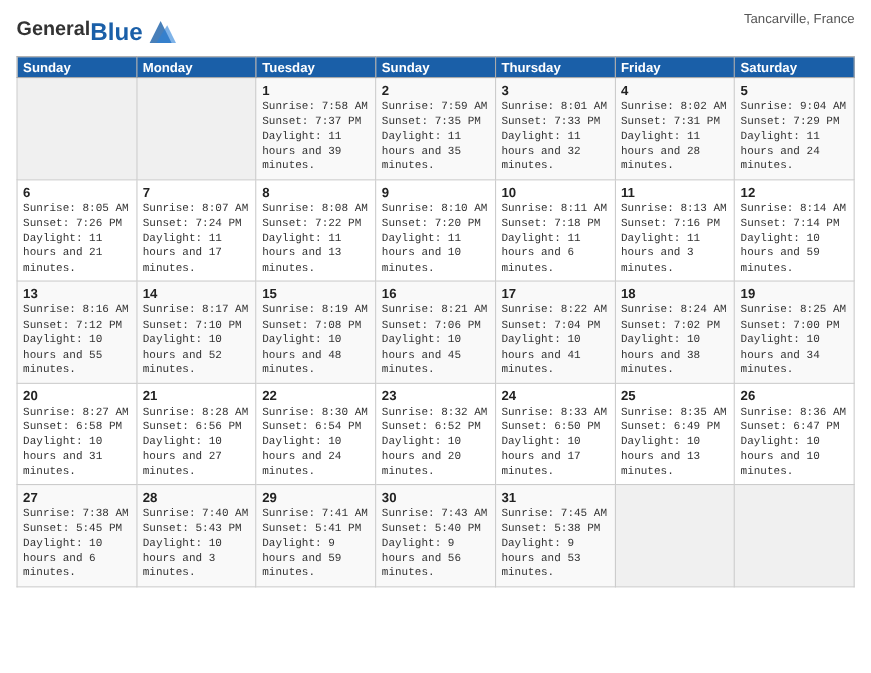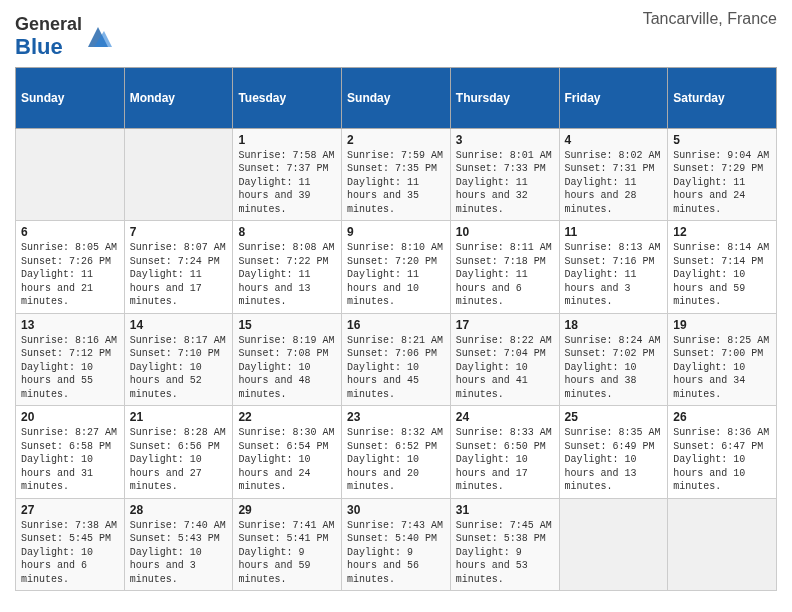--- a/index.html
+++ b/index.html
@@ -16,21 +16,21 @@
       align-items: flex-start;
       margin-bottom: 8px;
     }
     .logo {
       display: flex;
       align-items: center;
       margin-top: 5px;
     }
     .logo-text {
       display: flex;
-      flex-direction: column;
+      flex-direction: row;
       line-height: 1.1;
     }
     .logo-general {
       font-size: 18px;
       font-weight: bold;
       color: #333;
     }
     .logo-blue {
       font-size: 22px;
       font-weight: bold;
@@ -44,32 +44,32 @@
     .title-section {
       text-align: right;
     }
     .month-title {
       font-size: 36px;
       font-weight: bold;
       color: #333;
       line-height: 1.1;
     }
     .location-title {
-      font-size: 16px;
+      font-size: 12px;
       color: #555;
     }
     table {
       width: 100%;
       border-collapse: collapse;
       font-size: 11px;
     }
     thead tr th {
       background-color: #1a5fa8;
       color: white;
-      padding: 23px 5px;
+      padding: 2px 5px;
       text-align: left;
       font-size: 12px;
       font-weight: bold;
       border: 1px solid #aaa;
     }
     tbody tr td {
       border: 1px solid #ccc;
       vertical-align: top;
       padding: 4px 5px;
       width: 113px;

